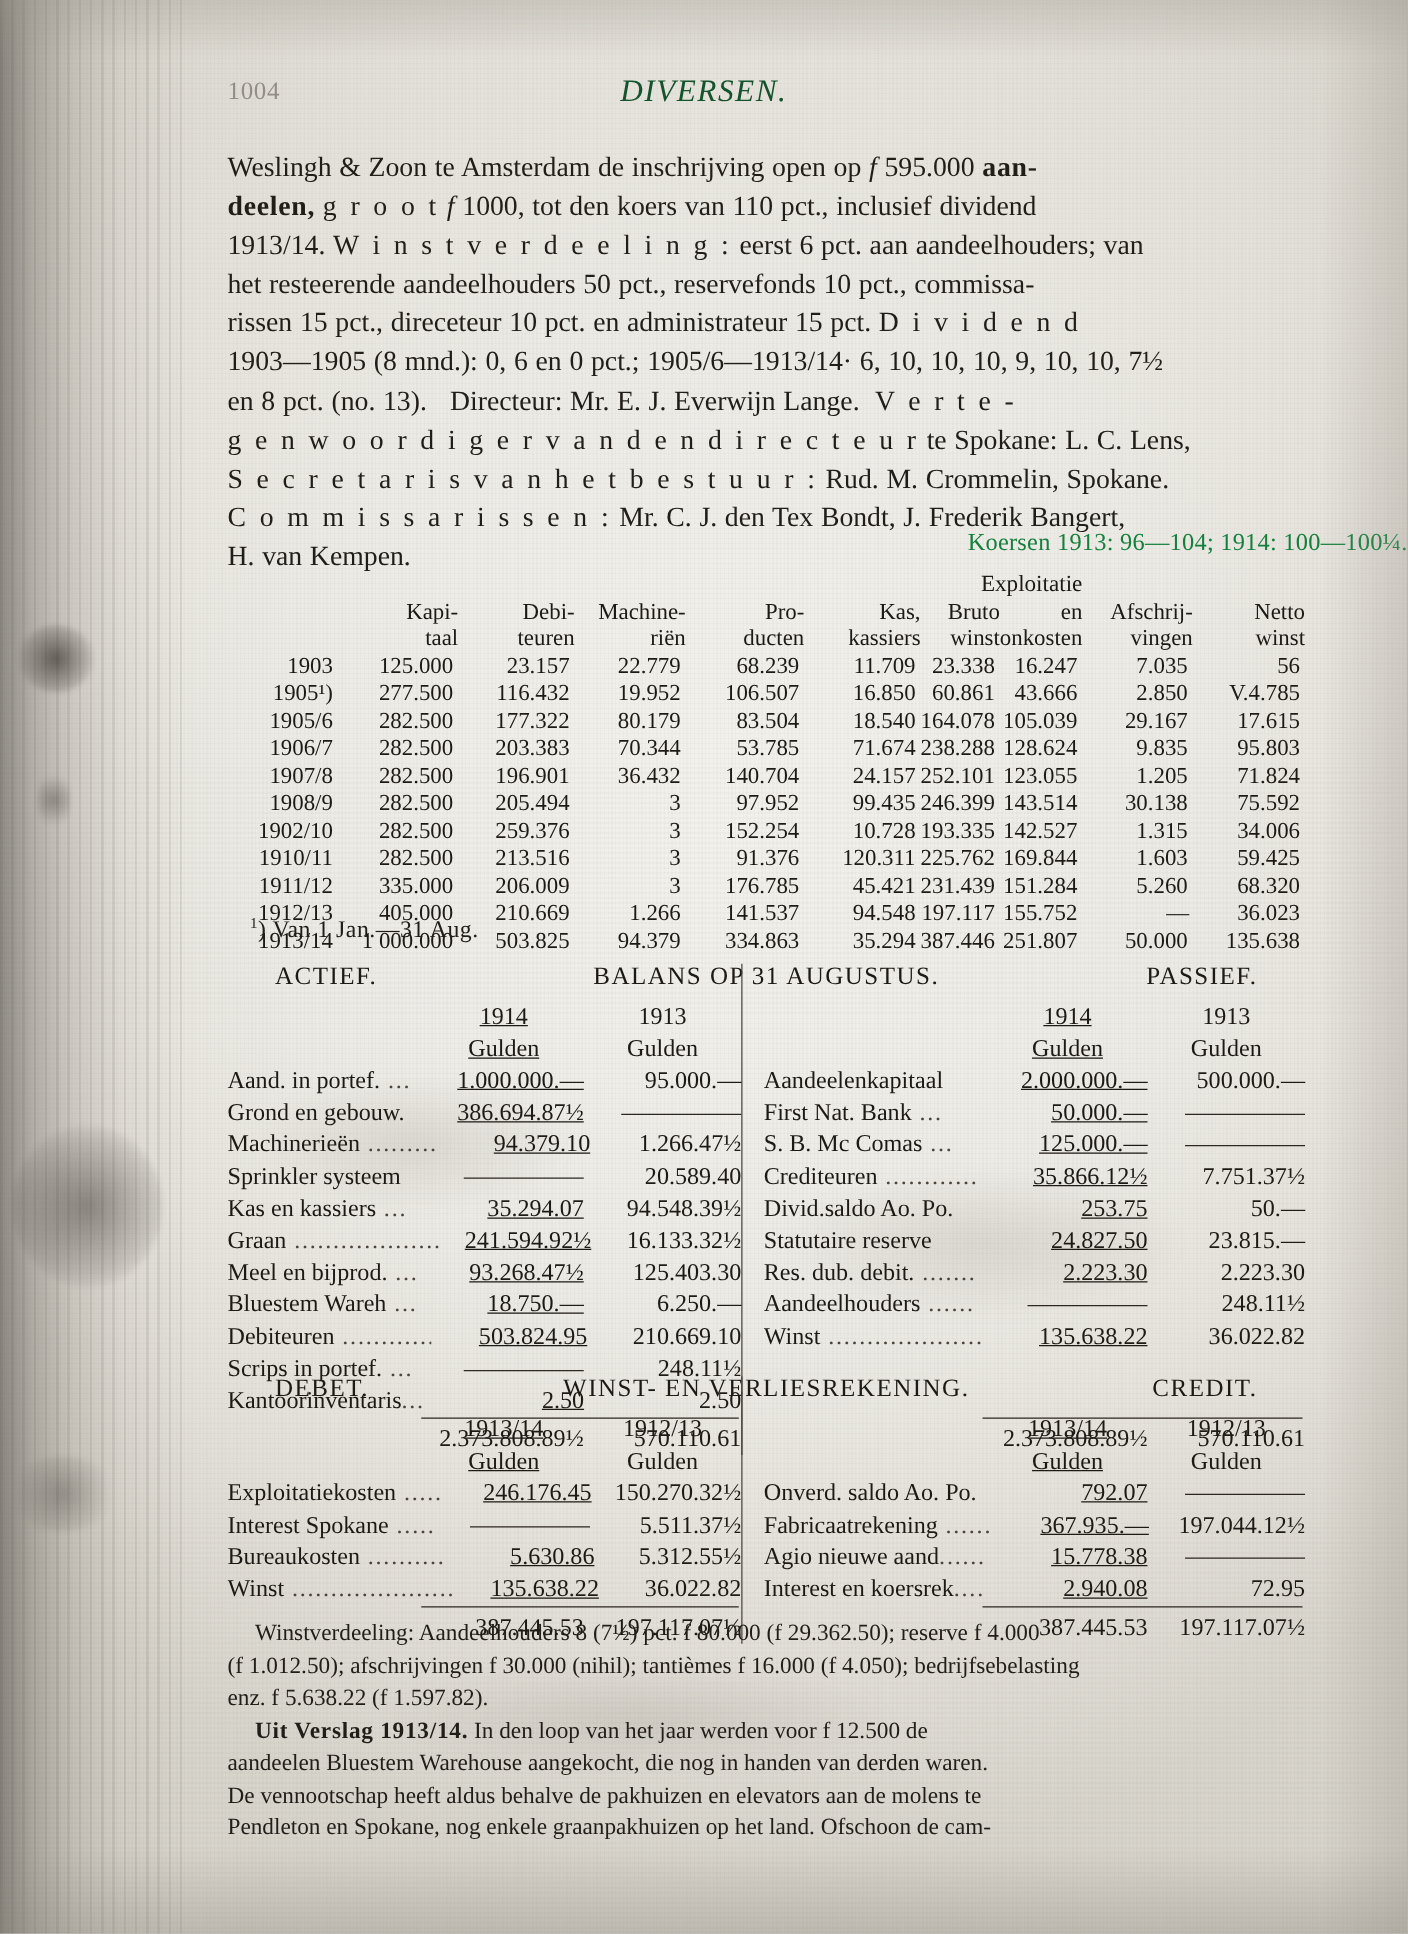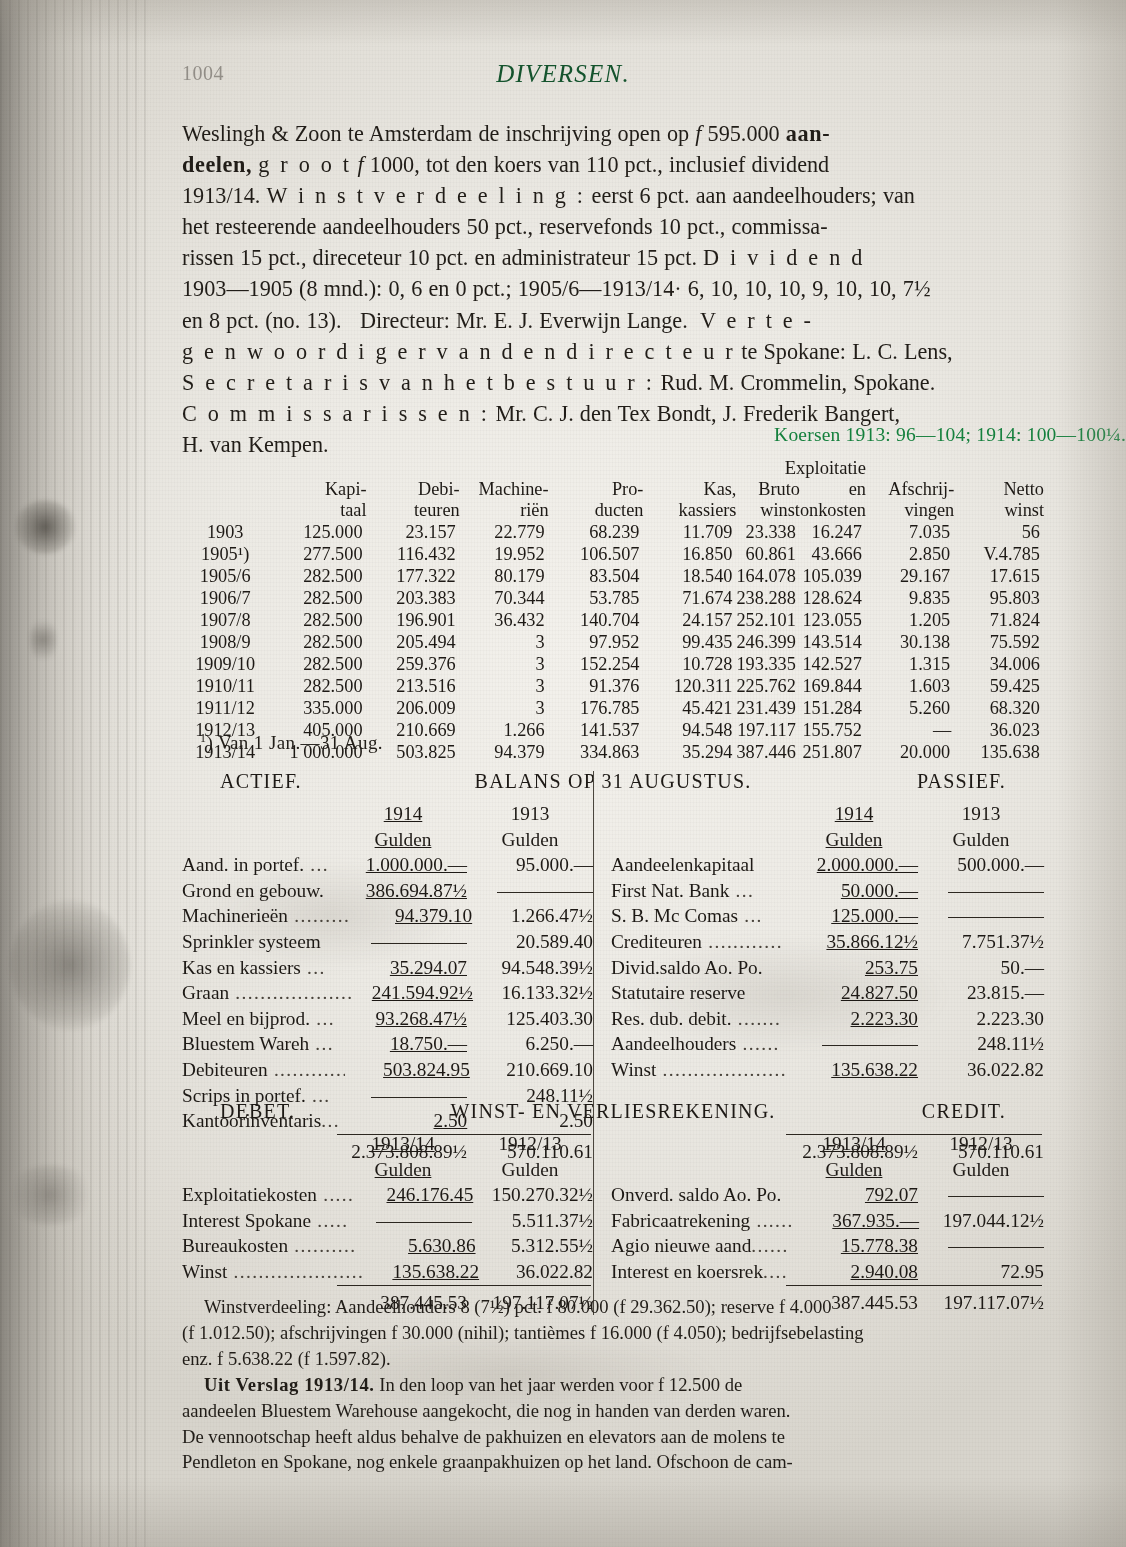--- a/index.html
+++ b/index.html
@@ -139,21 +139,21 @@
     padding: 0; font-weight: normal; line-height: 21.6px;
     white-space: nowrap;
   }
   .maintable thead th {
     text-align: right; vertical-align: bottom; line-height: 21px;
   }
   .grp-expl {
     text-align: center; font-size: 18.5px; line-height: 21px;
   }
   .maintable td.num { text-align: right; padding-right: 4px; }
-  .maintable td.yr  { text-align: center; padding-left: 2px; }
+  .maintable td.yr  { text-align: right; padding-left: 2px; }
   .maintable tbody tr td { padding-top: .5px; }
   .col-y  { width: 88px; }
   .col-a  { width: 104px; }
   .col-b  { width: 98px; }
   .col-c  { width: 92px; }
   .col-d  { width: 100px; }
   .col-e  { width: 98px; }
   .col-f  { width: 96px; }
   .col-h  { width: 92px; }
   .col-i  { width: 94px; }
@@ -363,21 +363,21 @@
               <td class="num">205.494</td>
               <td class="num">3</td>
               <td class="num">97.952</td>
               <td class="num">99.435</td>
               <td class="num">246.399</td>
               <td class="num">143.514</td>
               <td class="num">30.138</td>
               <td class="num">75.592</td>
             </tr>
             <tr>
-              <td class="yr">1909/10</td>
+              <td class="yr">1902/10</td>
               <td class="num">282.500</td>
               <td class="num">259.376</td>
               <td class="num">3</td>
               <td class="num">152.254</td>
               <td class="num">10.728</td>
               <td class="num">193.335</td>
               <td class="num">142.527</td>
               <td class="num">1.315</td>
               <td class="num">34.006</td>
             </tr>
@@ -419,21 +419,21 @@
             </tr>
             <tr>
               <td class="yr">1913/14</td>
               <td class="num">1 000.000</td>
               <td class="num">503.825</td>
               <td class="num">94.379</td>
               <td class="num">334.863</td>
               <td class="num">35.294</td>
               <td class="num">387.446</td>
               <td class="num">251.807</td>
-              <td class="num">20.000</td>
+              <td class="num">50.000</td>
               <td class="num">135.638</td>
             </tr>
           </tbody>
       </table>
     </div>
 
     <div class="footnote"><sup>1</sup><span>) Van 1 Jan.—31 Aug.</span></div>
 
     <div class="ledger ledger-balans">
       <div class="ledger-title-row">

